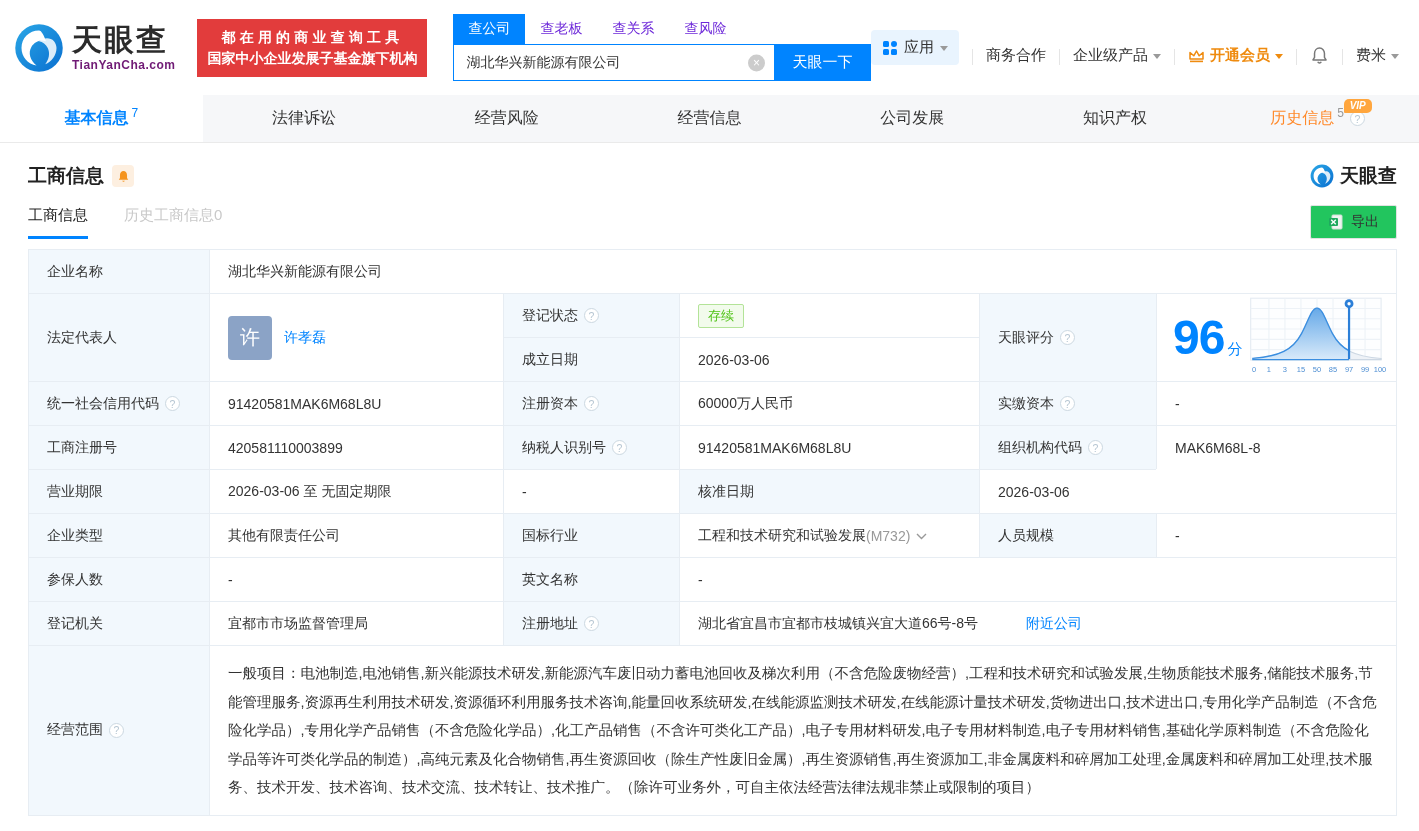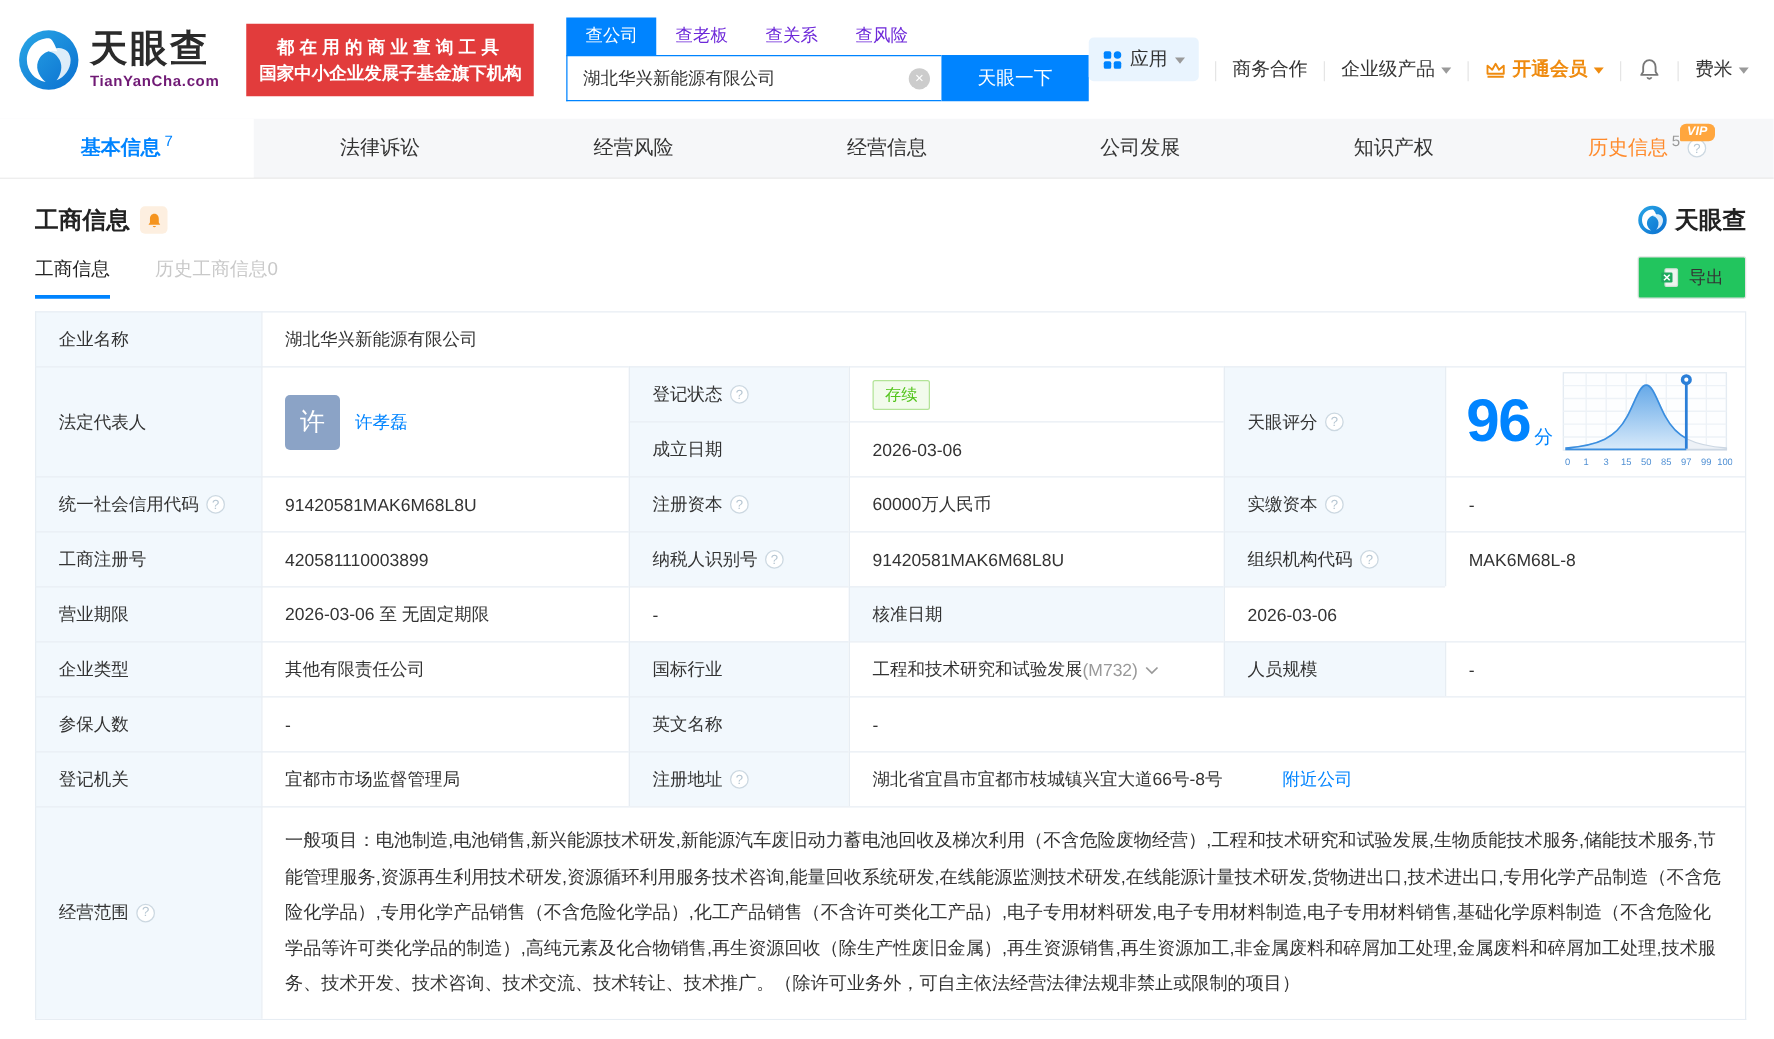--- a/index.html
+++ b/index.html
@@ -18,21 +18,21 @@
   .banner .l1 { font-size: 14px; letter-spacing: 4.2px; line-height: 21px; white-space: nowrap; }
   .banner .l2 { font-size: 14px; line-height: 21px; white-space: nowrap; }
   .search-block { margin-left: 26px; width: 452px; }
   .search-tabs { display: flex; font-size: 14px; }
   .search-tab { padding: 6px 15px; cursor: pointer; color: #6d28d9; }
   .search-tab.active { background: #0084ff; color: #fff; }
   .search-row { display: flex; height: 37px; }
   .search-input-wrap { position: relative; flex: 1; }
   .search-input-wrap input { width: 100%; height: 100%; border: 1px solid #0084ff; border-right: none; padding: 0 32px 0 12px; font-size: 14px; color: #333; outline: none; font-family: inherit; }
   .clear-btn { position: absolute; right: 9px; top: 50%; transform: translateY(-50%); width: 17px; height: 17px; border-radius: 50%; background: #ccc; color: #fff; font-size: 12px; display: flex; align-items: center; justify-content: center; cursor: pointer; }
-  .search-btn { width: 118px; background: #0084ff; color: #fff; border: none; font-size: 15px; cursor: pointer; font-family: Liberation Mono, monospace; }
+  .search-btn { width: 97px; background: #0084ff; color: #fff; border: none; font-size: 15px; cursor: pointer; font-family: Liberation Mono, monospace; }
   .topnav { margin-left: auto; display: flex; align-items: flex-end; gap: 13px; font-size: 15px; color: #333; white-space: nowrap; }
   .apps-box { background: #e9f4fe; border-radius: 4px; padding: 8px 11px; display: flex; align-items: center; gap: 6px; cursor: pointer; }
   .sep { width: 1px; height: 16px; background: #e5e5e5; }
   .nav-item { display: flex; align-items: center; gap: 5px; cursor: pointer; }
   .caret { width: 0; height: 0; border-left: 4px solid transparent; border-right: 4px solid transparent; border-top: 5px solid #9a9a9a; display: inline-block; margin-top: 2px; }
   .caret.orange { border-top-color: #ef8b0f; }
   .vip-link { color: #ef8b0f; font-weight: bold; }
   
   .tabs { display: flex; height: 48px; background: #f6f7f9; border-bottom: 1px solid #eaeaea; }
   .tab { flex: 1; display: flex; align-items: center; justify-content: center; font-size: 16px; color: #333; cursor: pointer; position: relative; }

